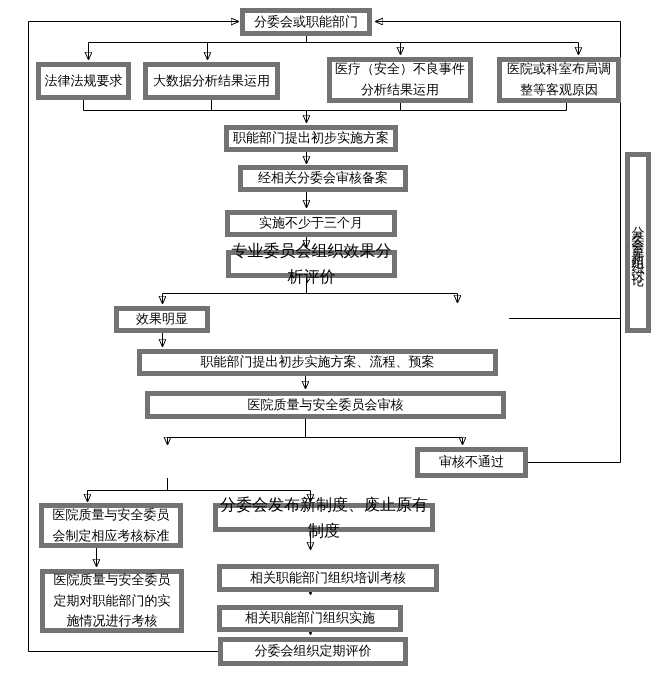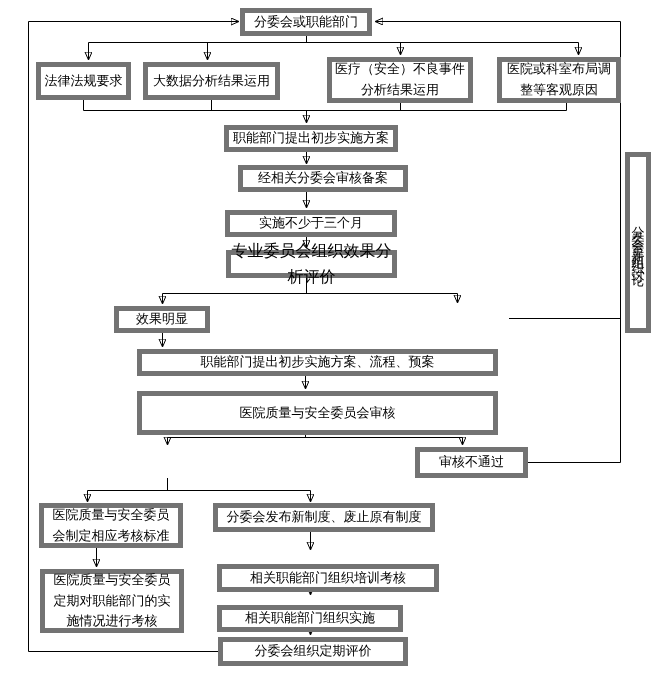--- a/index.html
+++ b/index.html
@@ -18,21 +18,21 @@
     box-sizing:border-box;
     border:5px solid #737373;
     background:#ffffff;
     display:flex;align-items:center;justify-content:center;
     text-align:center;
     white-space:pre-line;
     font-size:13px;
     line-height:1.6;
   }
   .node.small{font-size:16px;}
-  .node.mid{font-size:13px;}
+  .node.mid{font-size:16px;}
   .node.vertical{
     writing-mode:vertical-rl;
     text-orientation:upright;
     letter-spacing:6px;
     line-height:1;
     font-size:13px;
   }
 </style>
 </head>
 <body>
@@ -104,21 +104,21 @@
 分析结果运用</div>
 
   <div class="node" style="left:224px;top:125px;width:174px;height:27px;">职能部门提出初步实施方案</div>
   <div class="node" style="left:226px;top:165px;width:170px;height:27px;margin-left:12px;">经相关分委会审核备案</div>
   <div class="node" style="left:225px;top:210px;width:172px;height:27px;">实施不少于三个月</div>
   <div class="node small" style="left:226px;top:250px;width:171px;height:28px;">专业委员会组织效果分析评价</div>
 
   <div class="node" style="left:114px;top:306px;width:96px;height:27px;">效果明显</div>
 
   <div class="node" style="left:137px;top:349px;width:361px;height:27px;">职能部门提出初步实施方案、流程、预案</div>
-  <div class="node" style="left:137px;top:391px;width:361px;height:44px;">医院质量与安全委员会审核</div>
+  <div class="node" style="left:145px;top:391px;width:361px;height:28px;">医院质量与安全委员会审核</div>
 
   <div class="node" style="left:415px;top:447px;width:113px;height:31px;">审核不通过</div>
 
   <div class="node" style="left:39px;top:503px;width:144px;height:45px;">医院质量与安全委员
 会制定相应考核标准</div>
   <div class="node" style="left:40px;top:569px;width:144px;height:64px;">医院质量与安全委员
 定期对职能部门的实
 施情况进行考核</div>
 
   <div class="node mid" style="left:213px;top:503px;width:222px;height:29px;">分委会发布新制度、废止原有制度</div>

